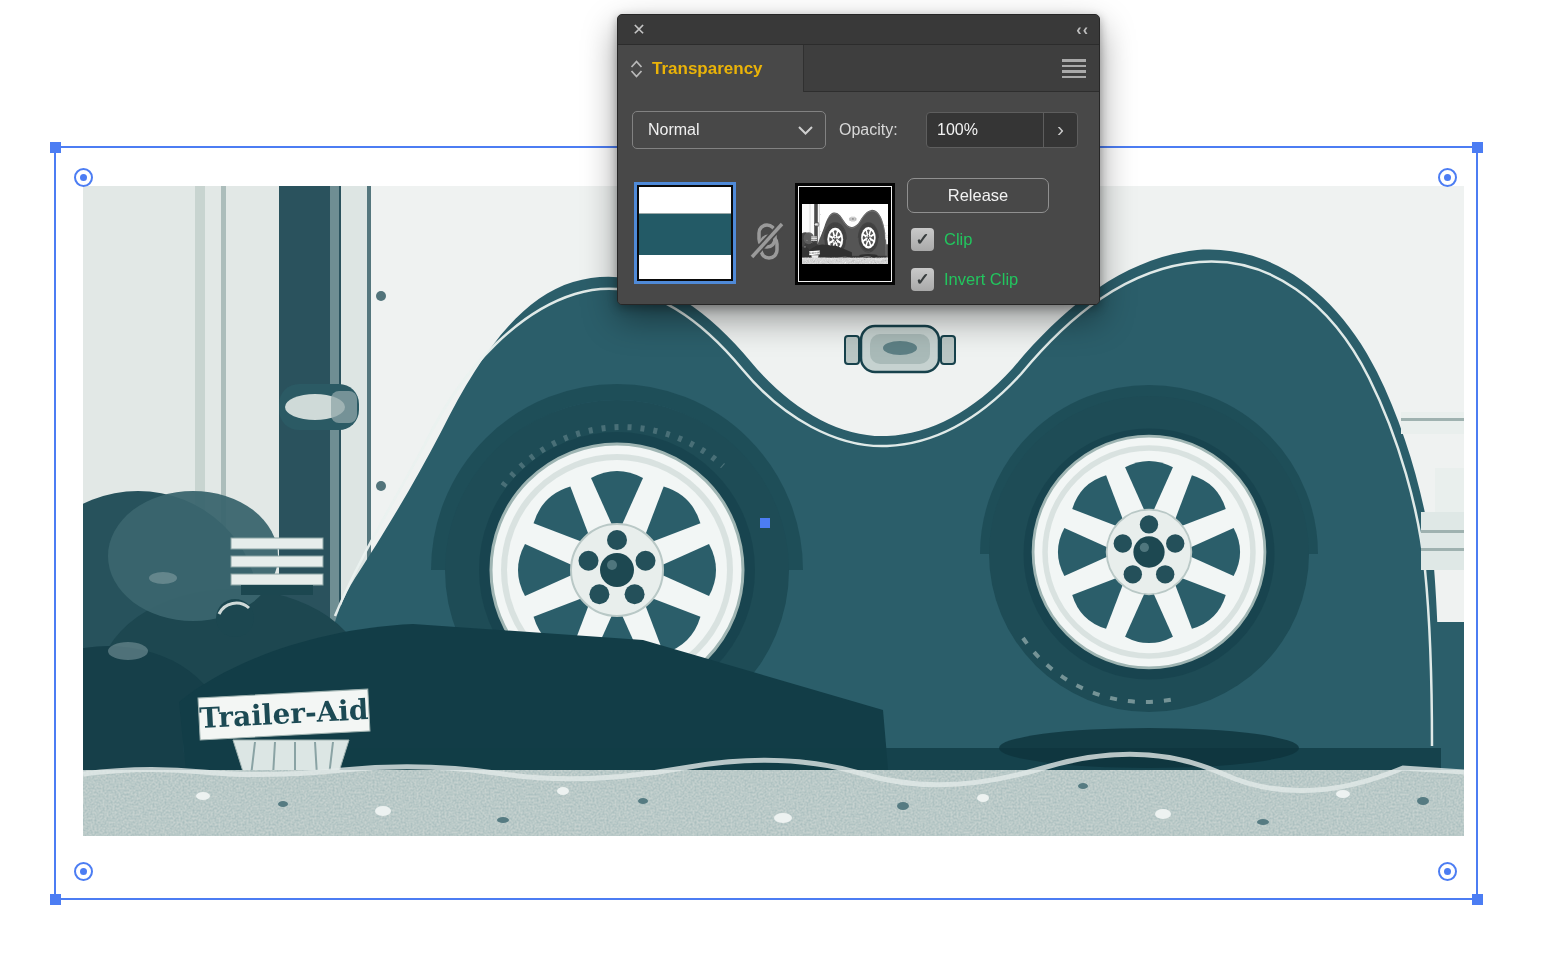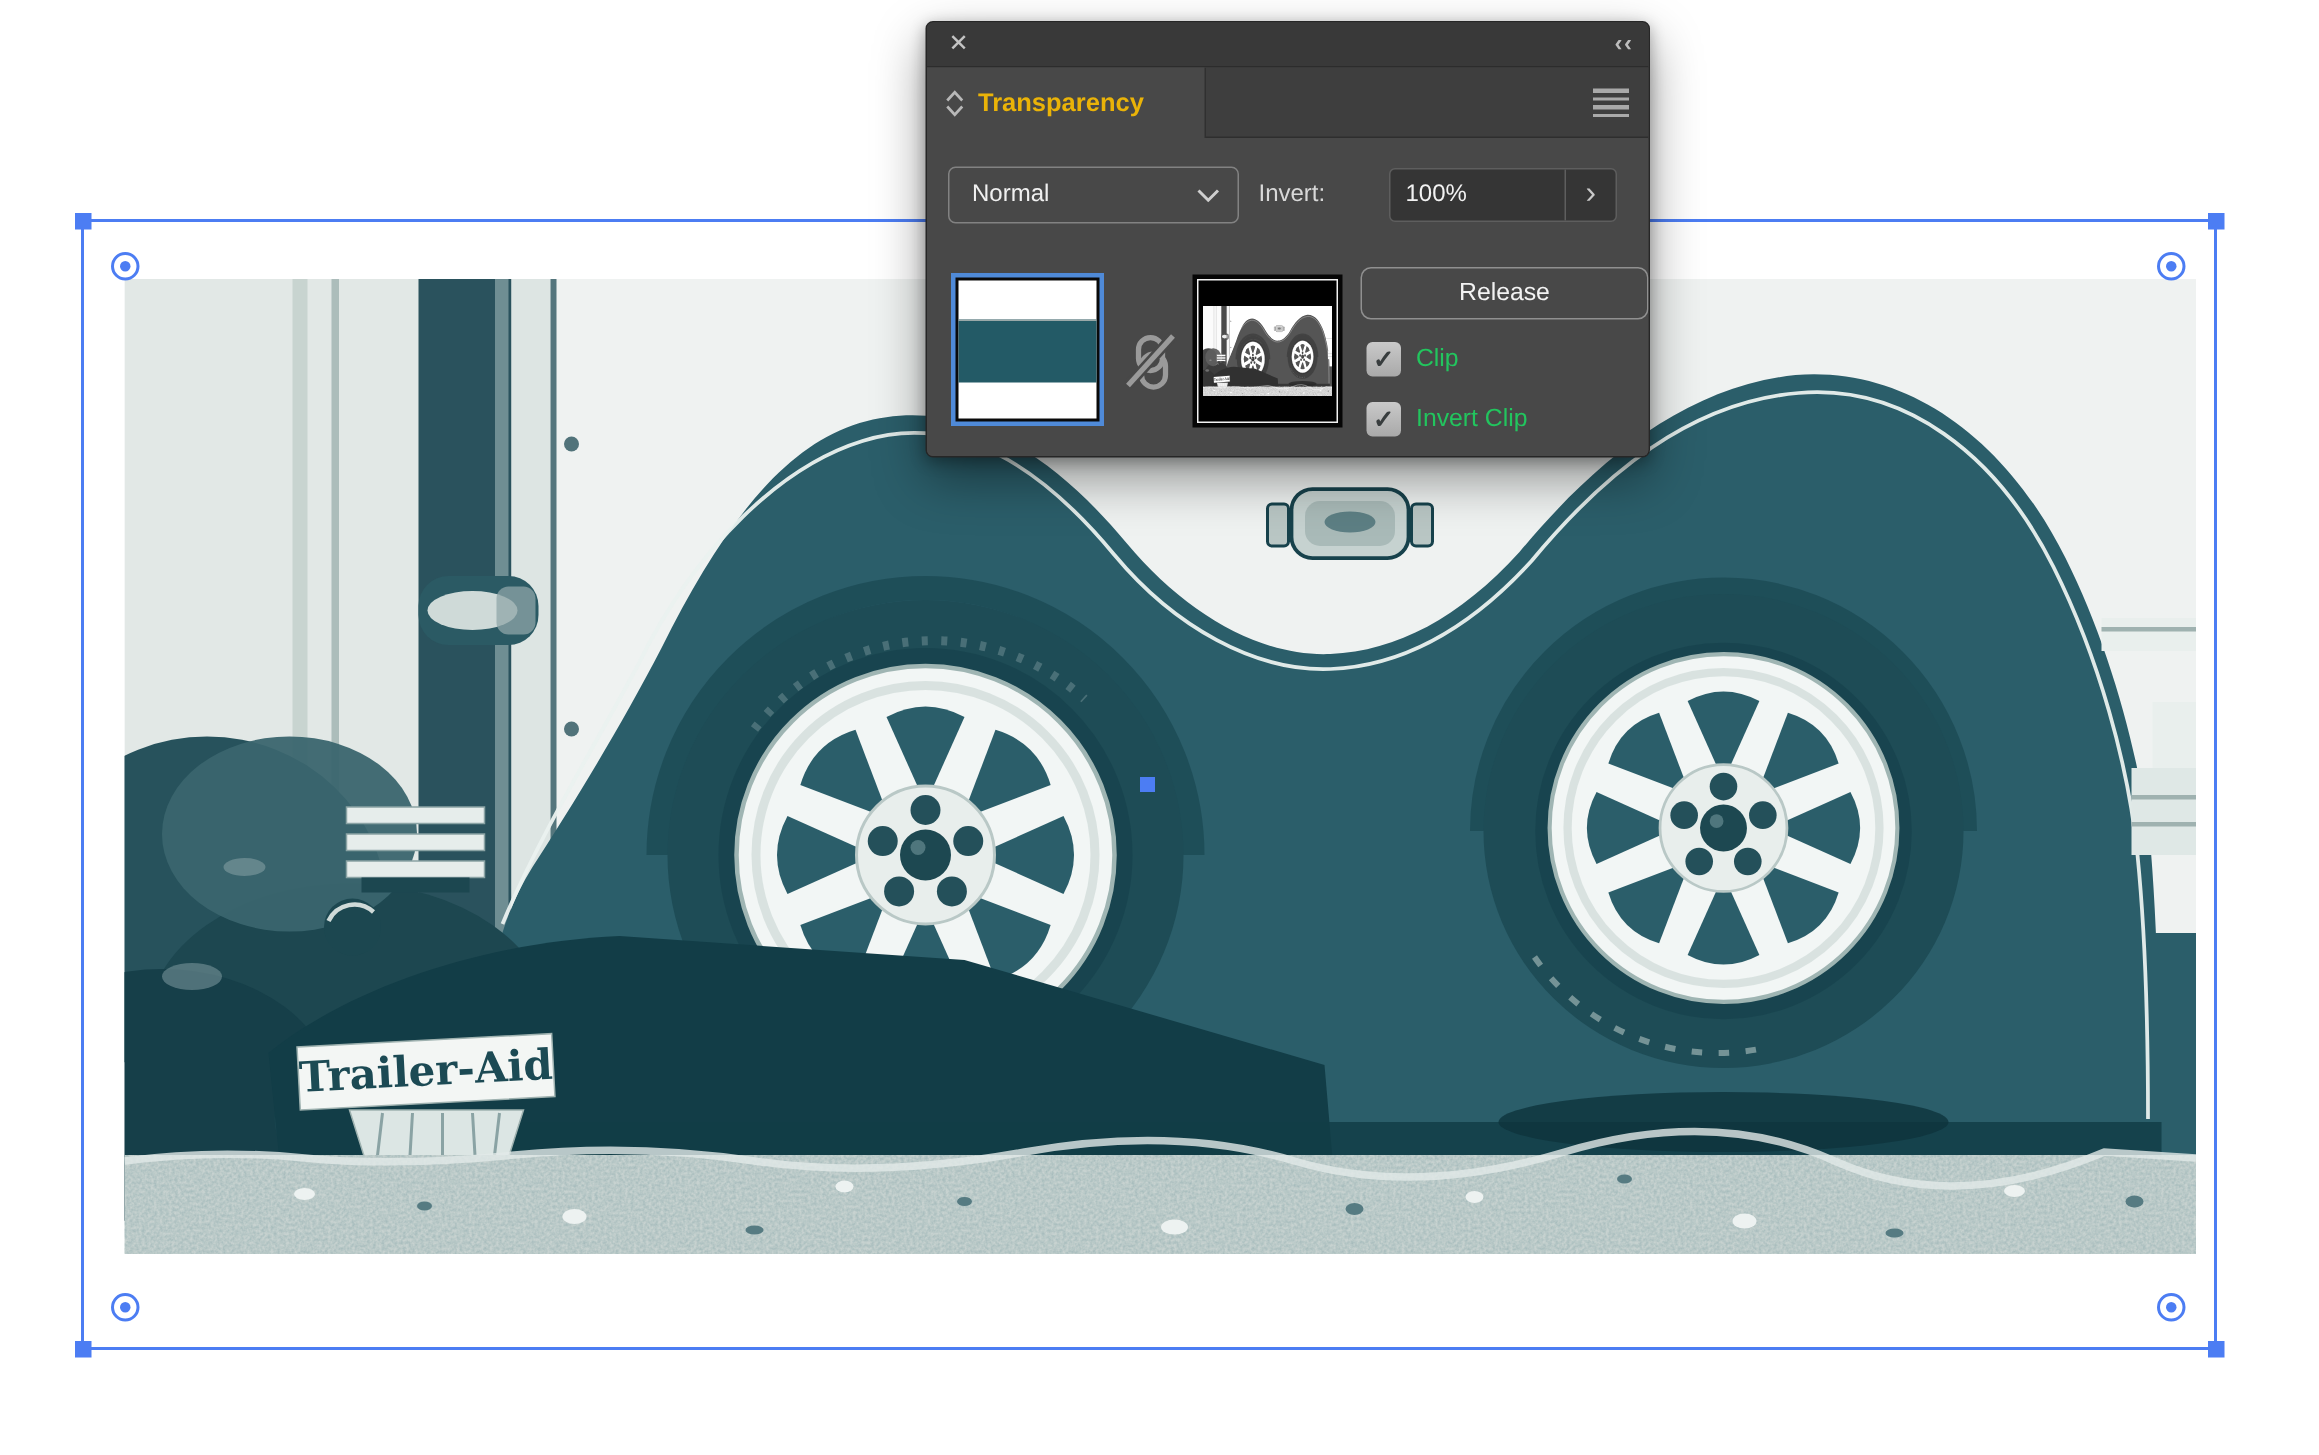--- a/index.html
+++ b/index.html
@@ -72,21 +72,21 @@
   .thumb-object-band { position:absolute; left:0; right:0; top:28%; height:46%;
                        background:#235a66; border-top:1px solid #9aa8a8; }
   .link-icon { position:absolute; left:130px; top:126px; width:40px; height:44px; }
   .thumb-mask { position:absolute; left:177px; top:90px; width:100px; height:102px;
                 background:#060606; padding:3px; }
   .thumb-mask-frame { width:100%; height:100%; border:1.5px solid #f2f2f2; background:#000;
                       display:flex; align-items:center; justify-content:center; }
   .thumb-mask-frame svg { width:86px; height:60px;
                           filter:grayscale(1) contrast(1.08) brightness(1.05); }
 
-  .release-btn { position:absolute; left:289px; top:85px; width:192px; height:35px;
+  .release-btn { position:absolute; left:289px; top:85px; width:142px; height:35px;
                  border:1.5px solid #909090; border-radius:7px; background:transparent;
                  color:#f2f2f2; font-size:16.5px; font-family:"Liberation Sans",sans-serif;
                  text-align:center; line-height:32px; }
   .check-row { position:absolute; left:293px; display:flex; align-items:center; gap:10px; }
   .check-row.clip   { top:135px; }
   .check-row.invert { top:175px; }
   .checkbox { width:23px; height:23px; border-radius:4px;
               background:linear-gradient(#c9c9c9,#a9a9a9);
               color:#383d3e; font-size:17px; font-weight:bold; line-height:23px; text-align:center; }
   .check-label { font-size:16.5px; color:#22c55e; }
@@ -281,21 +281,21 @@
       </div>
     </div>
 
     <div class="content">
       <div class="dropdown">
         <span class="dropdown-label">Normal</span>
         <svg width="15" height="9" viewBox="0 0 15 9">
           <polyline points="1,1 7.5,7.5 14,1" fill="none" stroke="#cfcfcf" stroke-width="2"></polyline>
         </svg>
       </div>
-      <div class="opacity-label">Invert:</div>
+      <div class="opacity-label">Opacity:</div>
       <div class="opacity-group">
         <div class="opacity-field">100%</div>
         <div class="opacity-step">›</div>
       </div>
 
       <div class="thumb-object">
         <div class="thumb-object-inner">
           <div class="thumb-object-band"></div>
         </div>
       </div>

